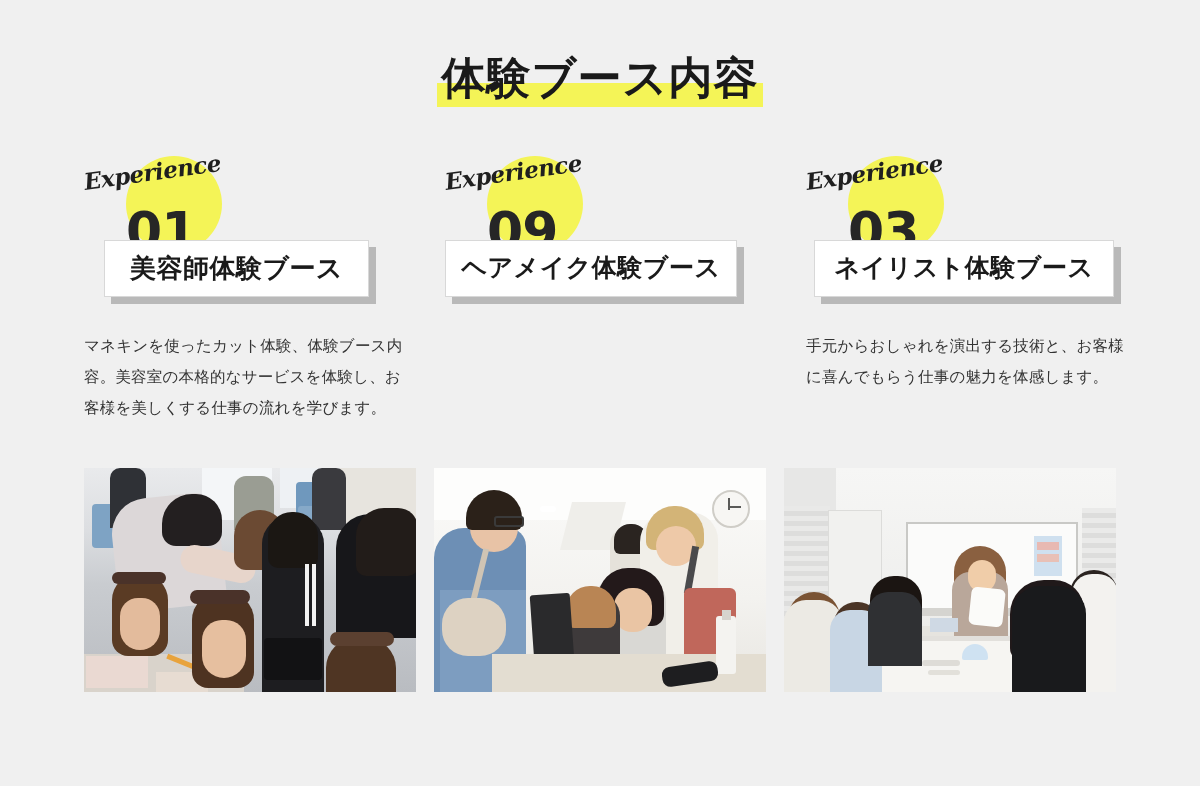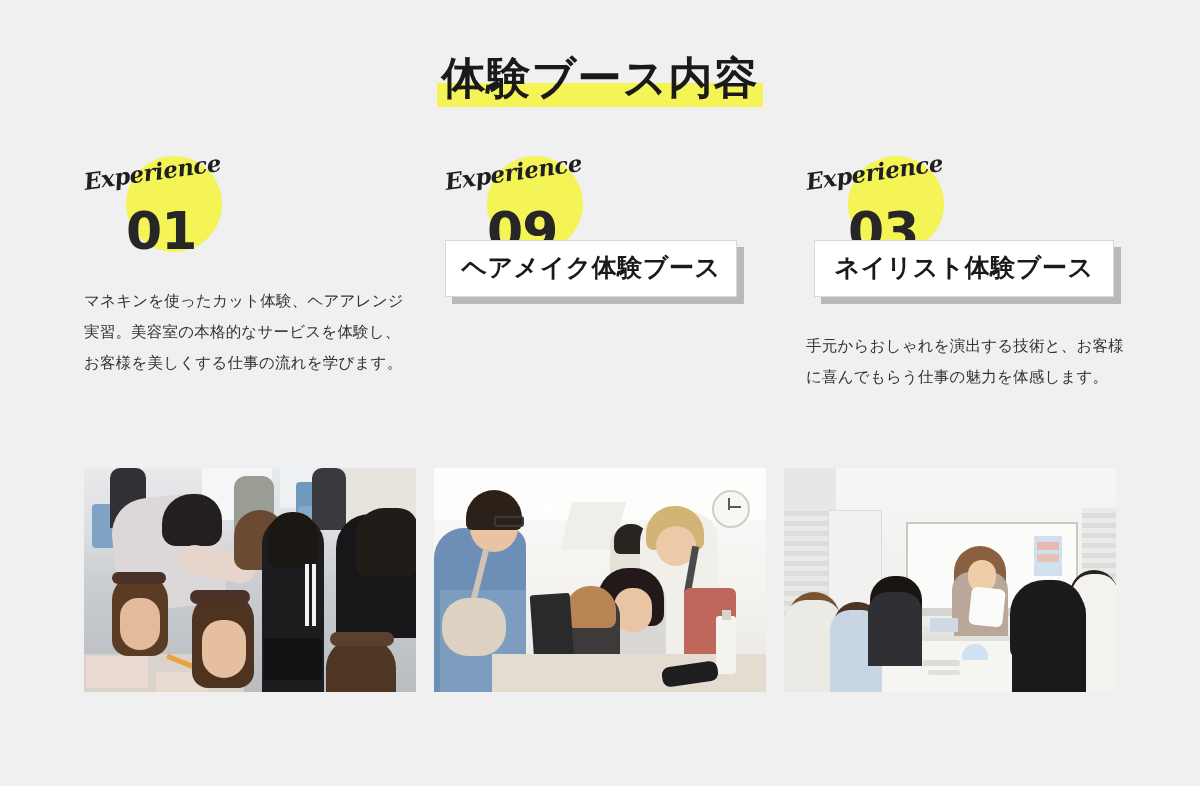--- a/index.html
+++ b/index.html
@@ -238,21 +238,24 @@
   </div>
 
   <div class="cols">
 
     <div class="col">
       <div class="badge">
         <div class="circle"></div>
         <div class="word">Experience</div>
         <div class="num">01</div>
       </div>
-      <p class="desc">マネキンを使ったカット体験、ヘアアレンジ実習。美容室の本格的なサービスを体験し、お客様を美しくする仕事の流れを学びます。</p>
+      <div class="label-box">
+        <div class="label-text">美容師体験ブース</div>
+      </div>
+      <p class="desc">マネキンを使ったカット体験、体験ブース内容。美容室の本格的なサービスを体験し、お客様を美しくする仕事の流れを学びます。</p>
     </div>
 
     <div class="col">
       <div class="badge">
         <div class="circle"></div>
         <div class="word">Experience</div>
         <div class="num">09</div>
       </div>
       <div class="label-box">
         <div class="label-text">ヘアメイク体験ブース</div>

